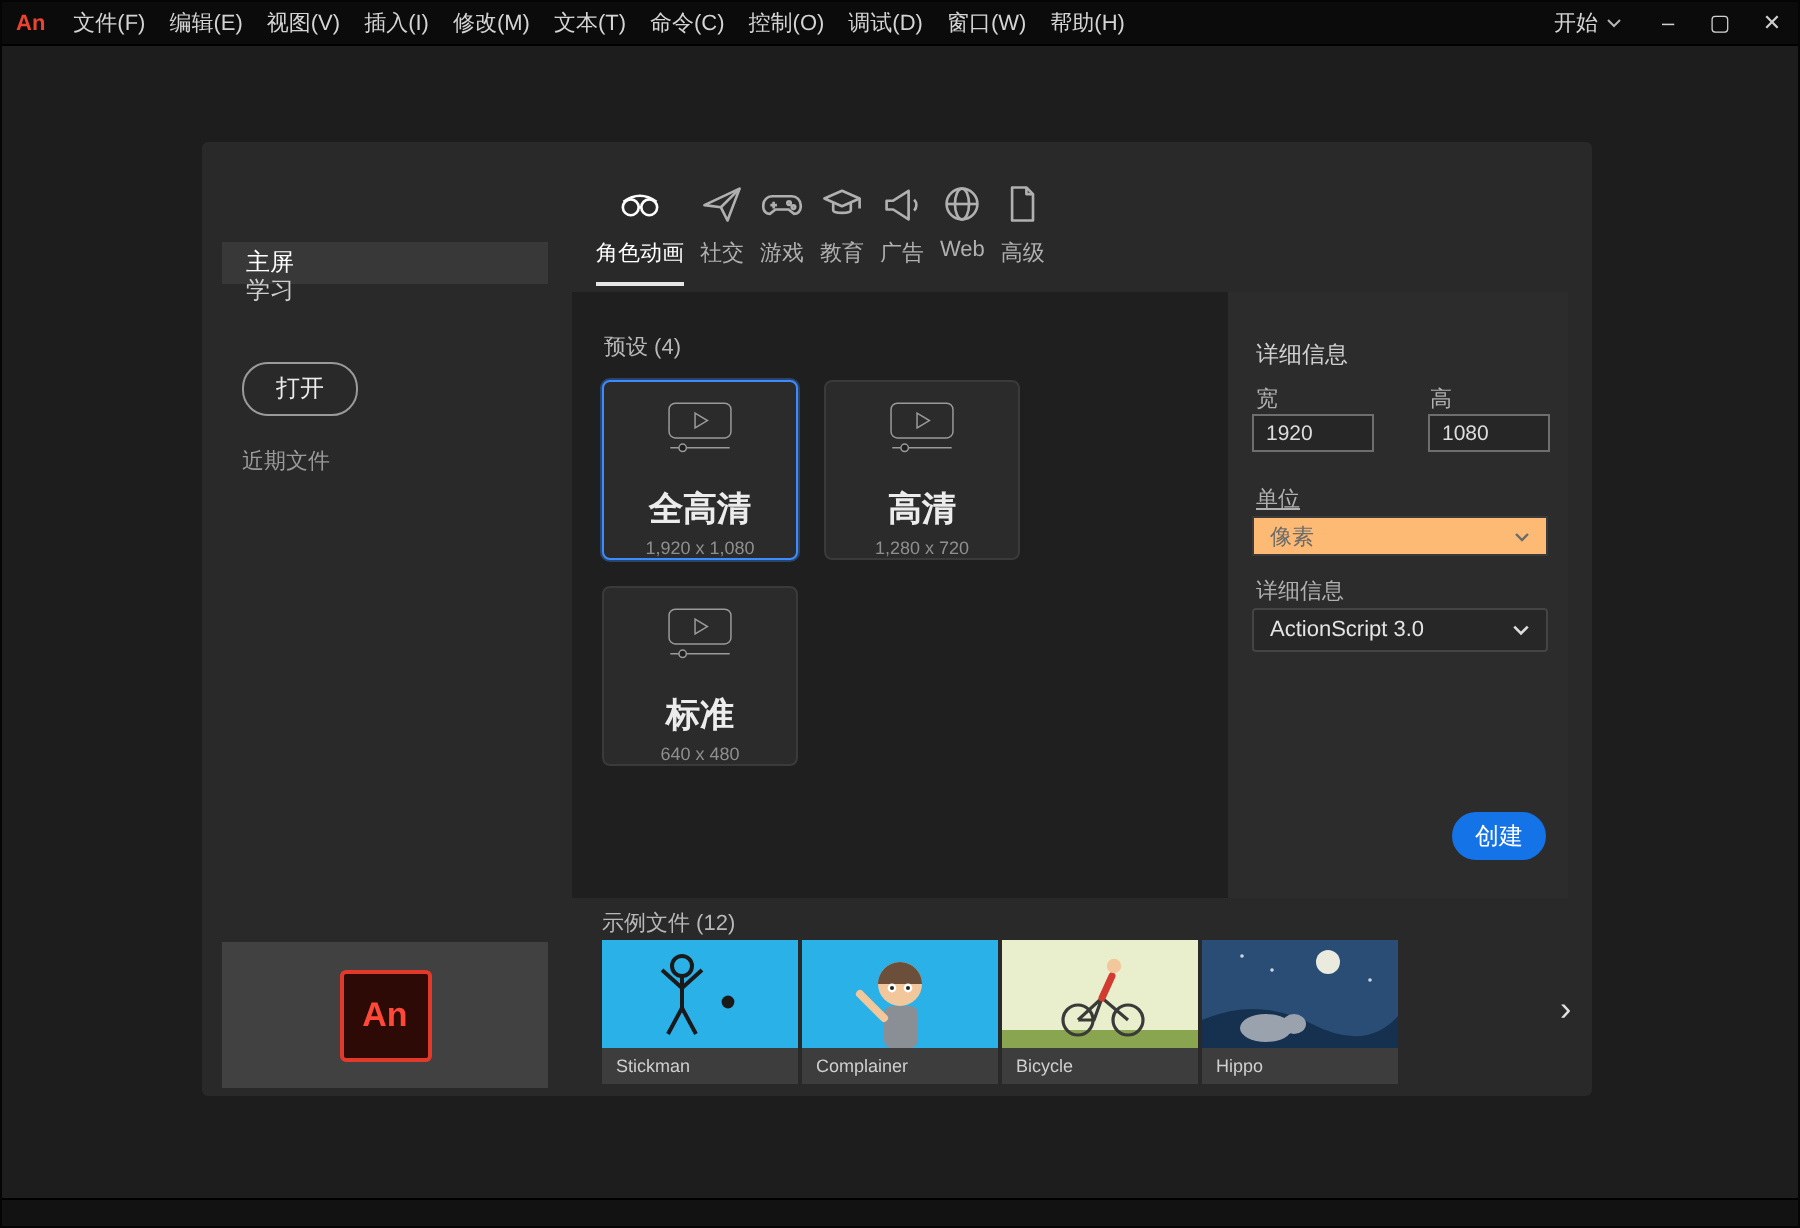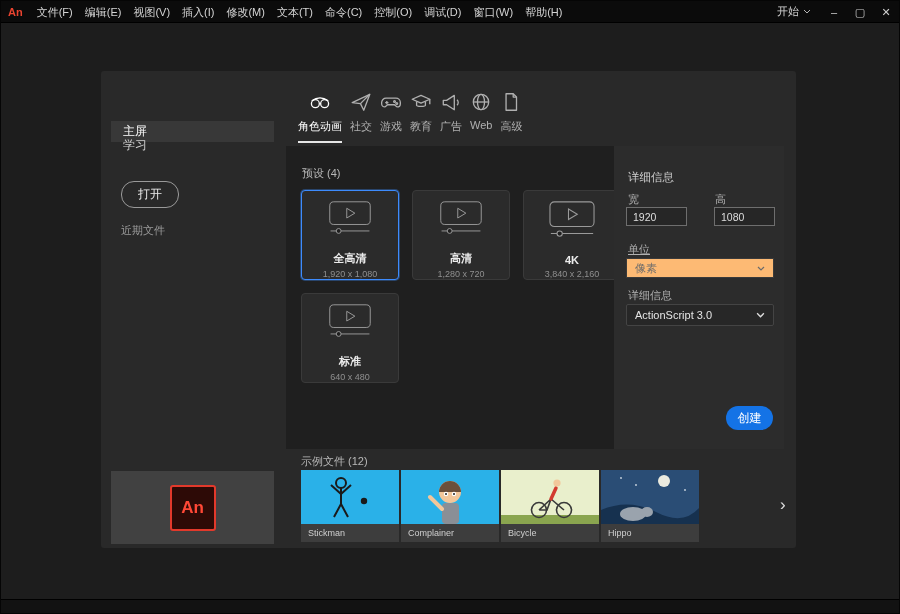--- a/index.html
+++ b/index.html
@@ -41,21 +41,21 @@
   .tab.active { color:#ffffff; border-bottom:2px solid #e6e6e6; }
 
   
   .preset-area { position:absolute; left:0; top:75px; width:328px; height:303px; background:#1f1f1f; }
   .section-header { font-size:11px; color:#b8b8b8; }
   .preset-header { position:absolute; left:16px; top:20px;text-align:right; }
   .preset-grid { position:absolute; left:15px; top:44px; width:300px; height:200px; }
   .preset-card { position:absolute; width:98px; height:90px; background:#2b2b2b; border:1px solid #3a3a3a; border-radius:4px; display:flex; flex-direction:column; align-items:center; cursor:pointer; }
   .preset-card.selected { border:1px solid #3d8bfd; box-shadow:0 0 0 1px rgba(61,139,253,.35); }
   .preset-card svg { margin-top:10px; }
-  .preset-name { margin-top:16px; font-size:11px; font-weight:bold; color:#ececec; }
+  .preset-name { margin-top:16px; font-size:17px; font-weight:bold; color:#ececec; }
   .preset-size { margin-top:3px; font-size:9px; color:#8f8f8f; }
 
   
   .details { position:absolute; left:328px; top:75px; width:170px; height:303px; background:#2c2c2c; }
   .details-title { position:absolute; left:14px; top:24px; font-size:11.5px; color:#d0d0d0; }
   .dim-label { position:absolute; top:46px; font-size:11px; color:#b0b0b0; }
   .width-label { left:14px; } .height-label { left:101px; }
   .detail-input { position:absolute; top:61px; width:61px; height:19px; background:#262626; border:1px solid #6e6e6e; color:#dddddd; font-size:10.5px; padding:0 6px; font-family:inherit; }
   .width-input { left:12px; } .height-input { left:100px; }
   .field-label { position:absolute; left:14px; font-size:11px; color:#b0b0b0; }
@@ -210,32 +210,20 @@
                   <rect x="1" y="1" width="50" height="28" rx="5"></rect>
                   <path d="M22 9 L32 15 L22 21 Z"></path>
                   <path d="M2 37 h48"></path>
                     <circle cx="12" cy="37" r="3" fill="#1f1f1f"></circle>
                 </g>
               </svg>
               <div class="preset-name">高清</div>
               <div class="preset-size">1,280 x 720</div>
             </div>
 
-            <div class="preset-card" style="left:222px;top:0;">
-              <svg width="52" height="42" viewBox="0 0 52 42">
-                <g fill="none" stroke="#9a9a9a" stroke-width="1.2">
-                  <rect x="1" y="1" width="50" height="28" rx="5"></rect>
-                  <path d="M22 9 L32 15 L22 21 Z"></path>
-                  <path d="M2 37 h48"></path>
-                    <circle cx="12" cy="37" r="3" fill="#1f1f1f"></circle>
-                </g>
-              </svg>
-              <div class="preset-name">4K</div>
-              <div class="preset-size">3,840 x 2,160</div>
-            </div>
 
             <div class="preset-card" style="left:0;top:103px;">
               <svg width="52" height="42" viewBox="0 0 52 42">
                 <g fill="none" stroke="#9a9a9a" stroke-width="1.2">
                   <rect x="1" y="1" width="50" height="28" rx="5"></rect>
                   <path d="M22 9 L32 15 L22 21 Z"></path>
                   <path d="M2 37 h48"></path>
                     <circle cx="12" cy="37" r="3" fill="#1f1f1f"></circle>
                 </g>
               </svg>

